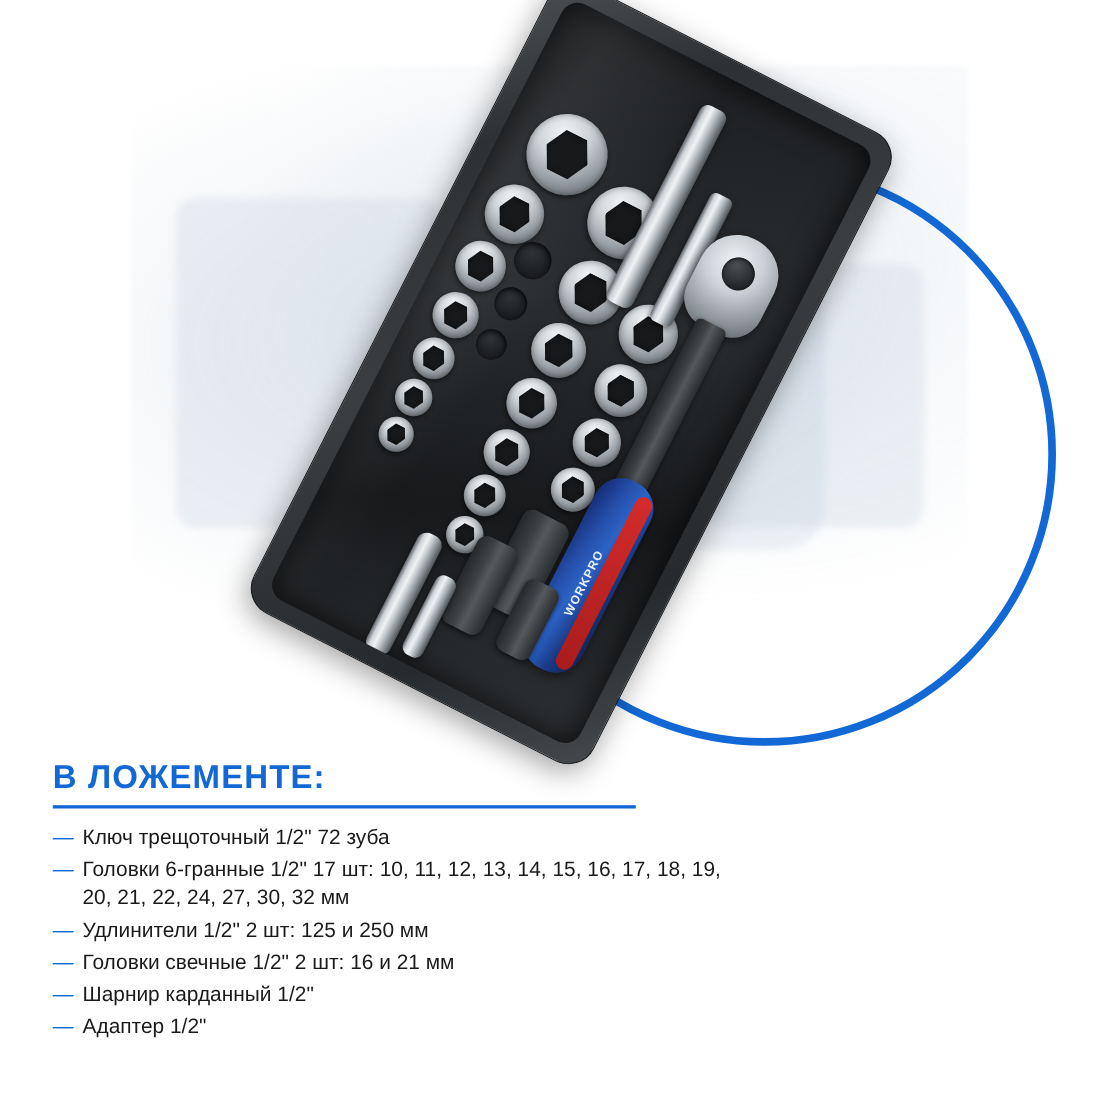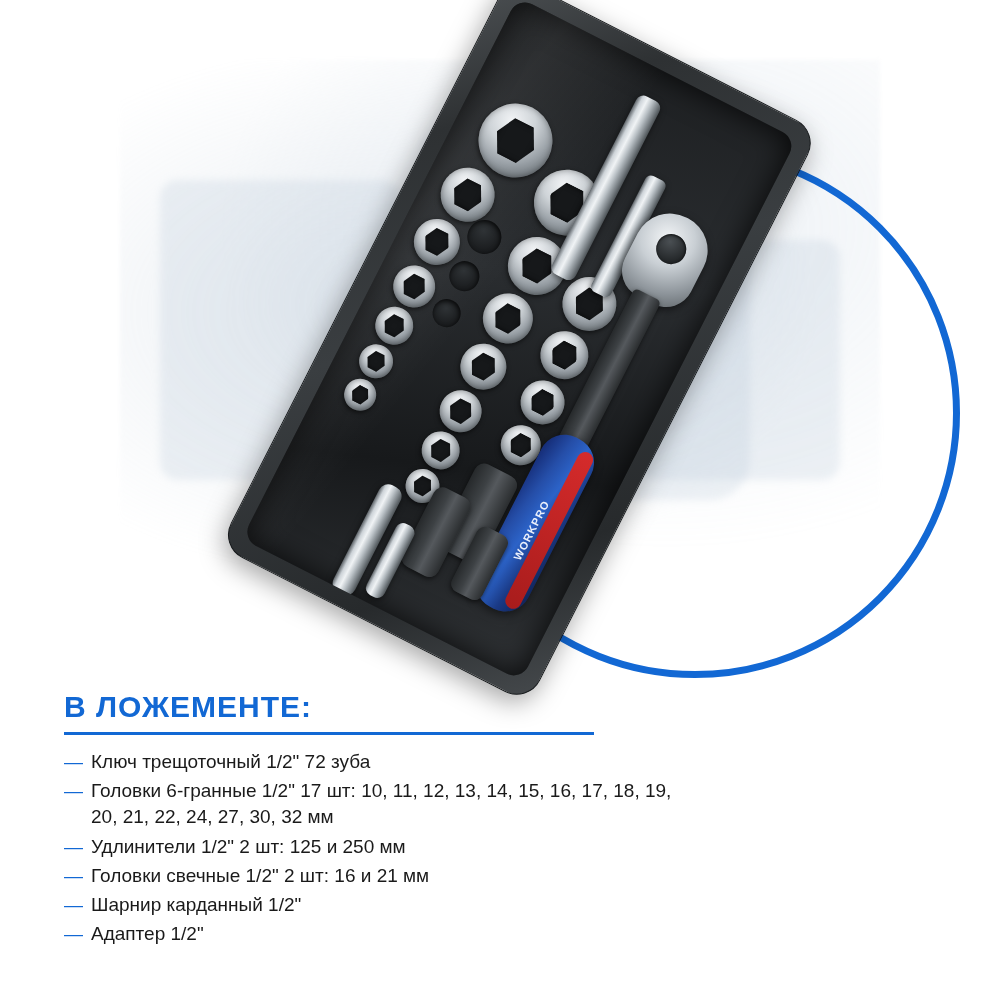--- a/index.html
+++ b/index.html
@@ -178,21 +178,21 @@
     color: #eaf0fb;
     font-size: 11px;
     letter-spacing: 1px;
     font-weight: bold;
     white-space: nowrap;
   }
 
   
   .content {
     position: absolute;
-    left: 64px;
+    left: 48px;
     top: 690px;
     width: 620px;
   }
   .title {
     color: #1268d4;
     font-size: 30px;
     font-weight: bold;
     letter-spacing: 1px;
     margin: 0 0 8px 0;
   }

